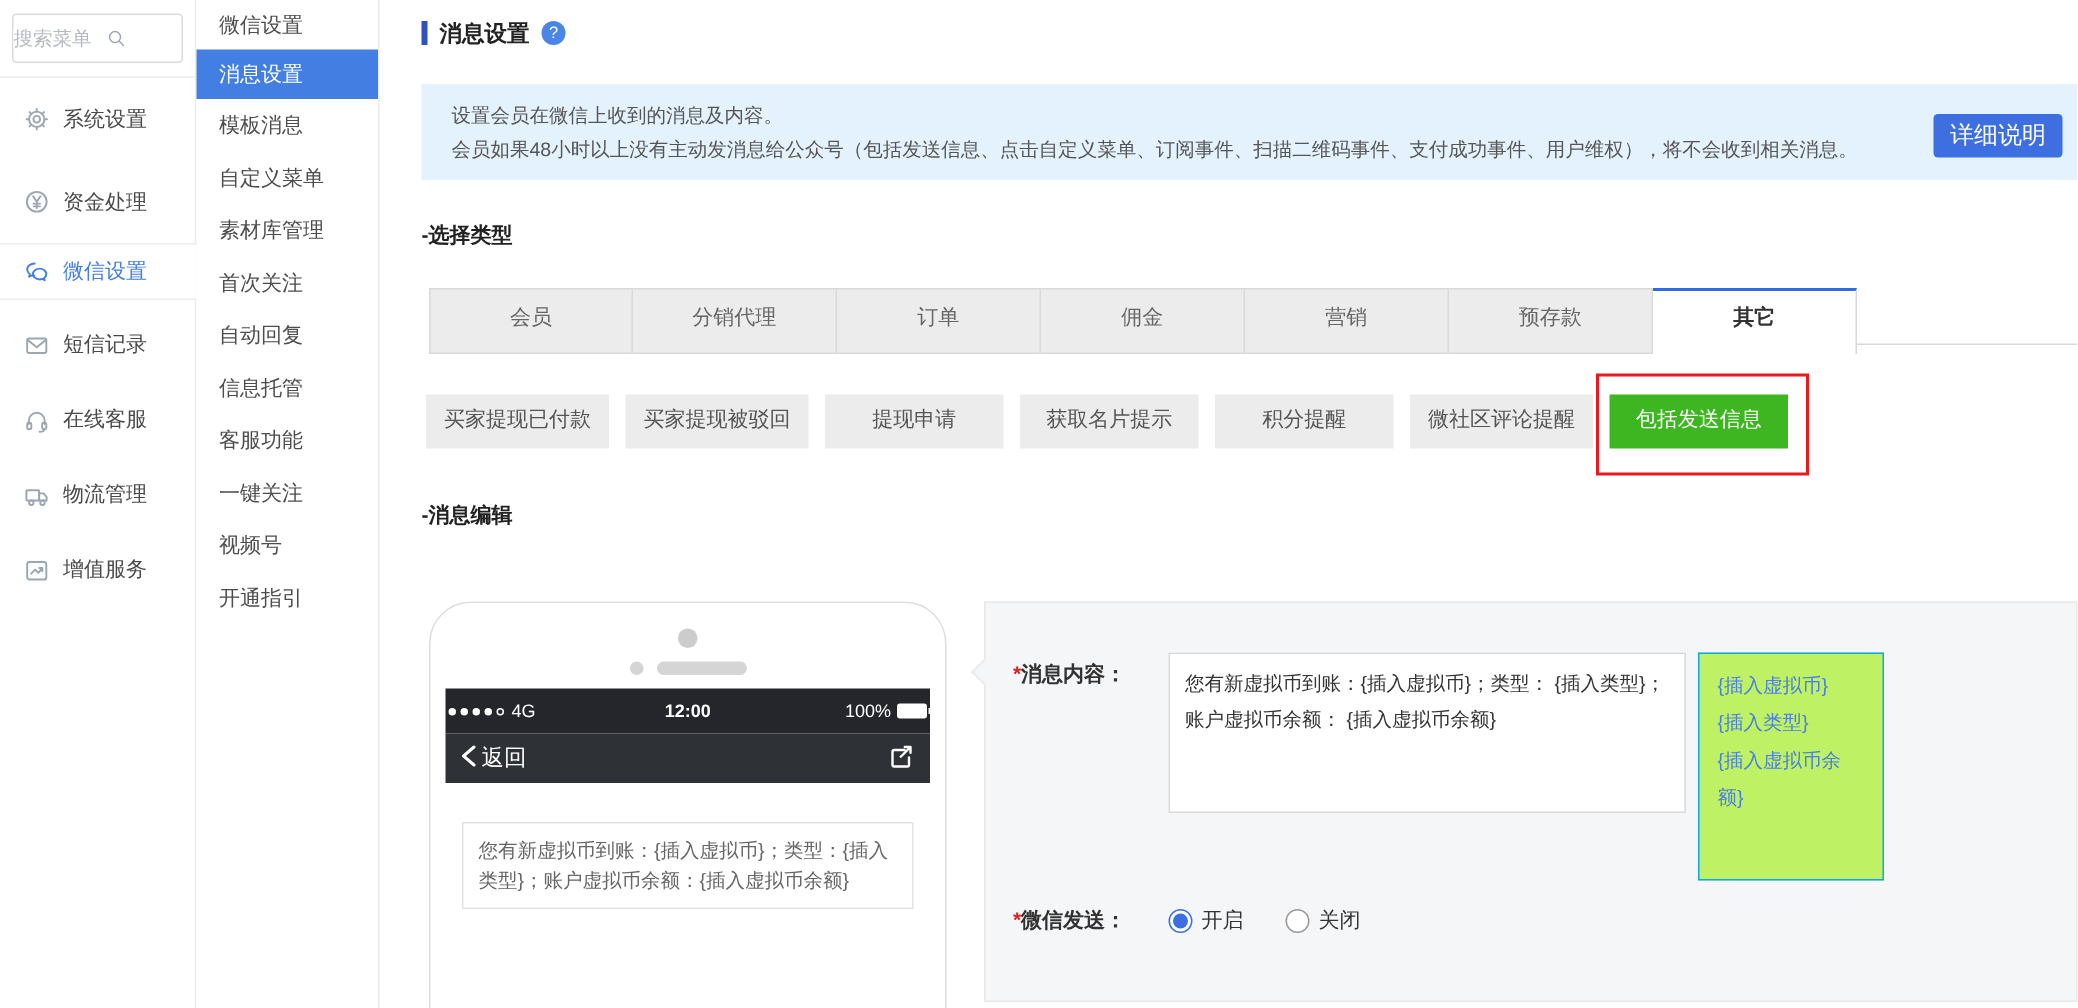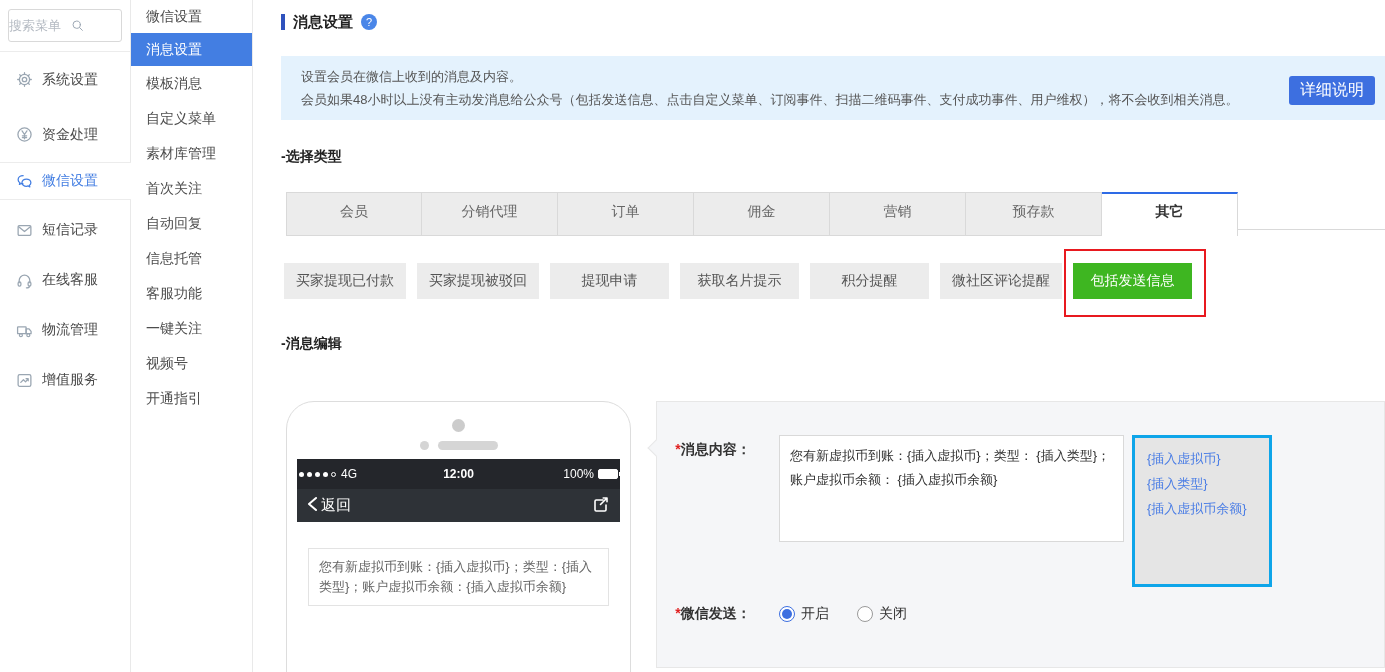--- a/index.html
+++ b/index.html
@@ -97,21 +97,21 @@
   .panel { margin-left:25px; flex:1; height:267px; background:#f5f6f8; border:1px solid #e7e7e7;
     position:relative; padding-top:33px; }
   .panel-notch { position:absolute; left:-7px; top:40px; width:12px; height:12px; background:#f5f6f8;
     border-left:1px solid #e7e7e7; border-bottom:1px solid #e7e7e7; transform:rotate(45deg); }
   .form-row { display:flex; align-items:flex-start; }
   .form-label { flex:0 0 112px; width:112px; text-align:center; font-weight:bold; color:#333; padding-top:6px; }
   .req { color:#e02020; }
   .content-textarea { margin-left:10px; width:345px; height:107px; border:1px solid #d9d9d9;
     background:#fff; resize:none; padding:8px 10px; font-size:13px; color:#333; line-height:24px;
     font-family:inherit; outline:none; }
-  .insert-box { margin-left:8px; width:140px; height:152px; border:3px solid #0ea5e9; background:#e5e5e5;
+  .insert-box { margin-left:8px; width:124px; height:152px; border:1px solid #0ea5e9; background:#bef264;
     padding:8px 12px; }
   .insert-link { display:block; color:#4a7de5; font-size:13px; line-height:25px;
     text-decoration:none; cursor:pointer; }
   .radio-row { margin-top:18px; display:flex; align-items:center; }
   .radio-row .form-label { padding-top:0; }
   .radio-group { margin-left:10px; display:flex; align-items:center; }
   .radio { width:16px; height:16px; border-radius:50%; position:relative; background:#fff; cursor:pointer; }
   .radio.on { border:1px solid #3d6fe0; }
   .radio.on::after { content:""; position:absolute; left:2px; top:2px; width:10px; height:10px;
     border-radius:50%; background:#3d6fe0; }

